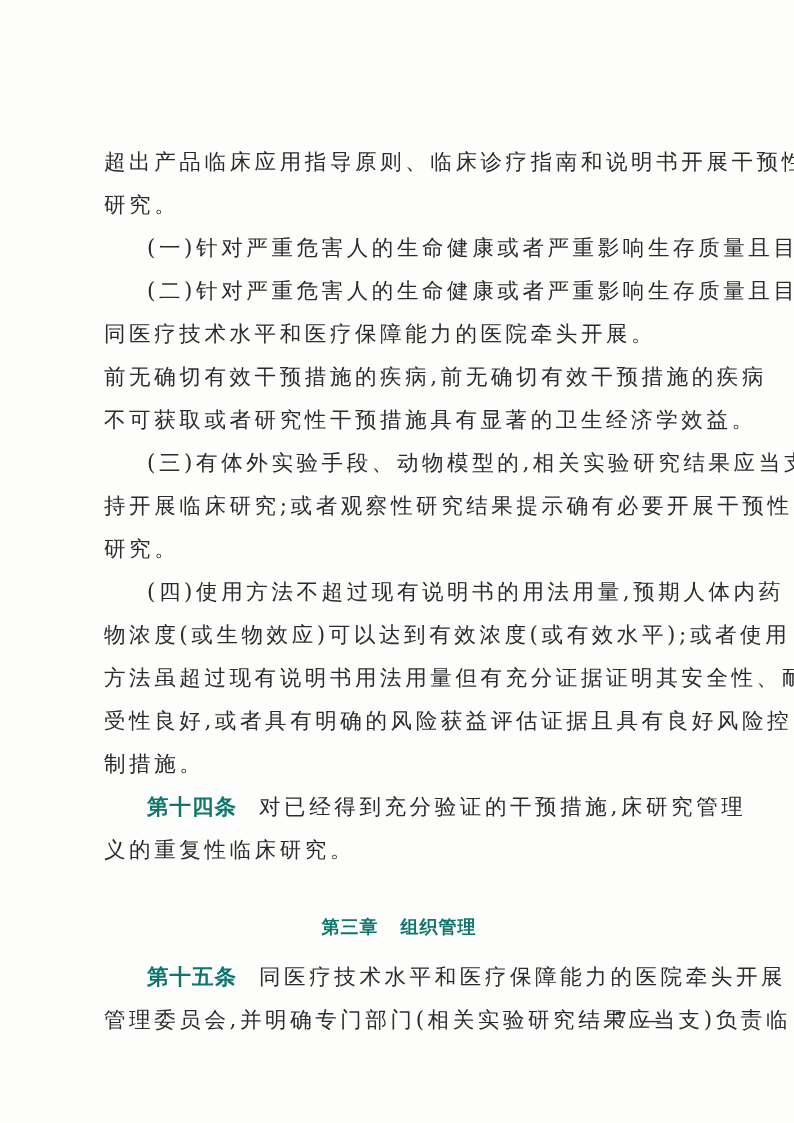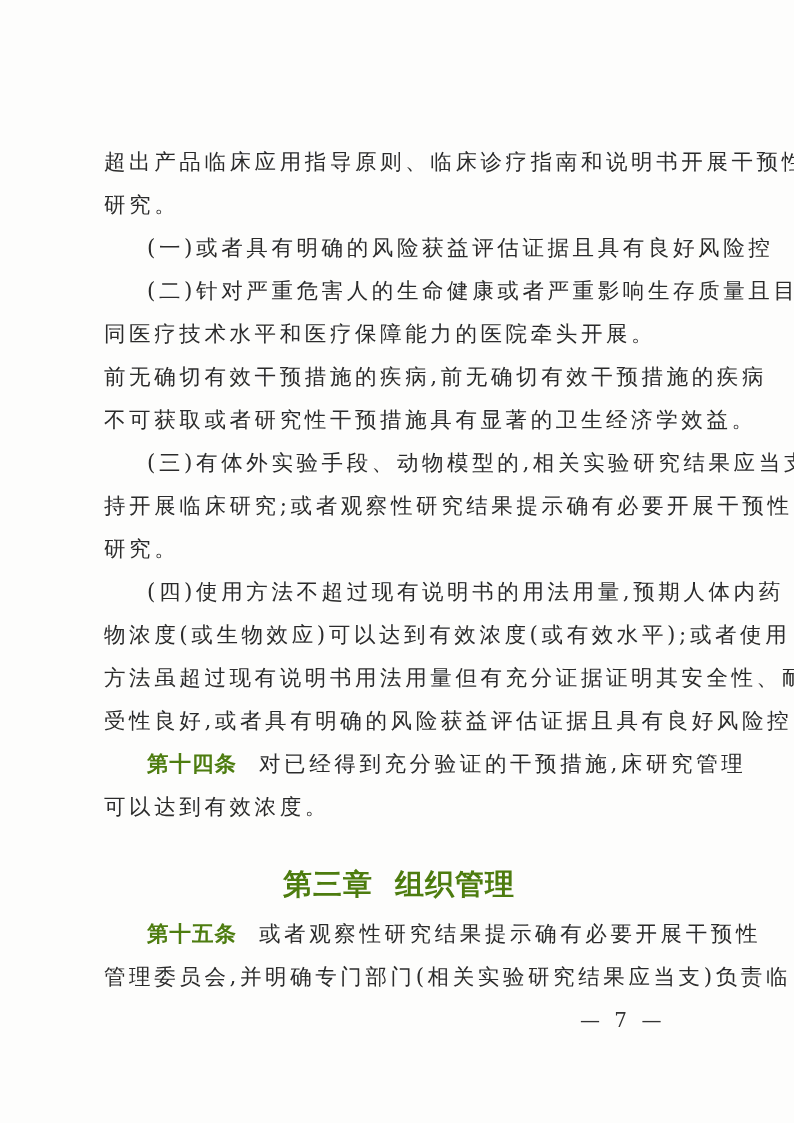--- a/index.html
+++ b/index.html
@@ -21,69 +21,70 @@
     line-height: 43px;
     font-size: 21.5px;
     white-space: nowrap;
     letter-spacing: 3.6px;
   }
   .indent { padding-left: 43px; }
   .bold {
     font-family: Liberation Mono, monospace;
     font-weight: bold;
     letter-spacing: 1px;
-    color: #4d7c0f;
+    color: #0f766e;
   }
   .gap { display: inline-block; width: 22px; }
   .chapter {
     text-align: center;
     height: 56px; line-height: 56px;
     margin-top: 28px;
-    font-size: 29px;
+    font-size: 18px;
   }
   .chapter .bold { letter-spacing: 1px; }
   .pagenum {
     position: absolute;
     left: 580px; top: 1008px;
     font-size: 20px;
     letter-spacing: 4px;
     color: #333;
   }
 </style>
 </head>
 <body>
 
 <div class="page">
   <div class="line">超出产品临床应用指导原则、临床诊疗指南和说明书开展干预性</div>
   <div class="line">研究。</div>
 
-  <div class="line indent">(一)或者具有明确的风险获益评估证据且具有良好风险控</div>
+  <div class="line indent">(一)针对严重危害人的生命健康或者严重影响生存质量且目</div>
   <div class="line indent">(二)针对严重危害人的生命健康或者严重影响生存质量且目</div>
 
   <div class="line">同医疗技术水平和医疗保障能力的医院牵头开展。</div>
   <div class="line">前无确切有效干预措施的疾病,前无确切有效干预措施的疾病</div>
   <div class="line">不可获取或者研究性干预措施具有显著的卫生经济学效益。</div>
 
   <div class="line indent">(三)有体外实验手段、动物模型的,相关实验研究结果应当支</div>
   <div class="line">持开展临床研究;或者观察性研究结果提示确有必要开展干预性</div>
   <div class="line">研究。</div>
 
   <div class="line indent">(四)使用方法不超过现有说明书的用法用量,预期人体内药</div>
   <div class="line">物浓度(或生物效应)可以达到有效浓度(或有效水平);或者使用</div>
   <div class="line">方法虽超过现有说明书用法用量但有充分证据证明其安全性、耐</div>
   <div class="line">受性良好,或者具有明确的风险获益评估证据且具有良好风险控</div>
+  <div class="line">制措施。</div>
 
   <div class="line indent">
     <span class="bold">第十四条</span><span class="gap"></span><span>对已经得到充分验证的干预措施,床研究管理</span>
   </div>
-  <div class="line">可以达到有效浓度。</div>
+  <div class="line">义的重复性临床研究。</div>
 
   <div class="chapter">
     <span class="bold">第三章</span><span class="gap"></span><span class="bold">组织管理</span>
   </div>
 
   <div class="line indent">
-    <span class="bold">第十五条</span><span class="gap"></span><span>或者观察性研究结果提示确有必要开展干预性</span>
+    <span class="bold">第十五条</span><span class="gap"></span><span>同医疗技术水平和医疗保障能力的医院牵头开展</span>
   </div>
   <div class="line">管理委员会,并明确专门部门(相关实验研究结果应当支)负责临</div>
 </div>
 
 <div class="pagenum">— 7 —</div>
 
 </body></html>

